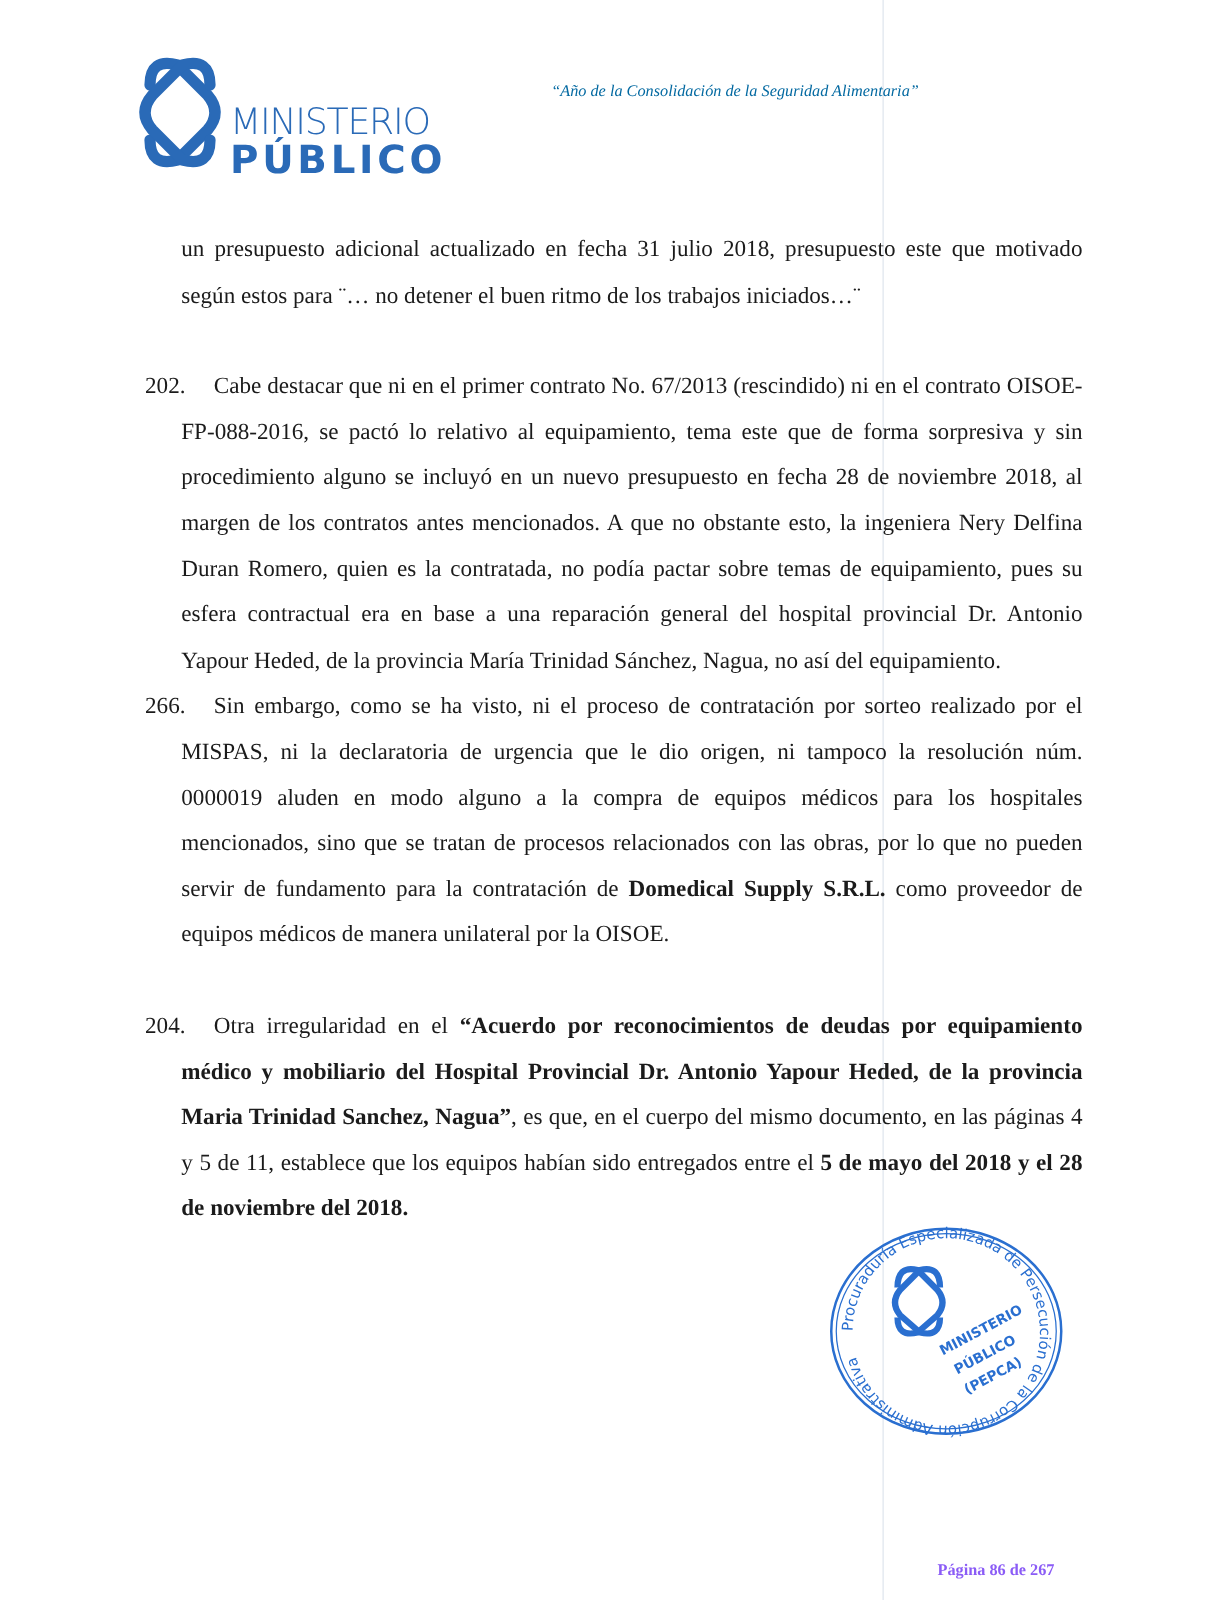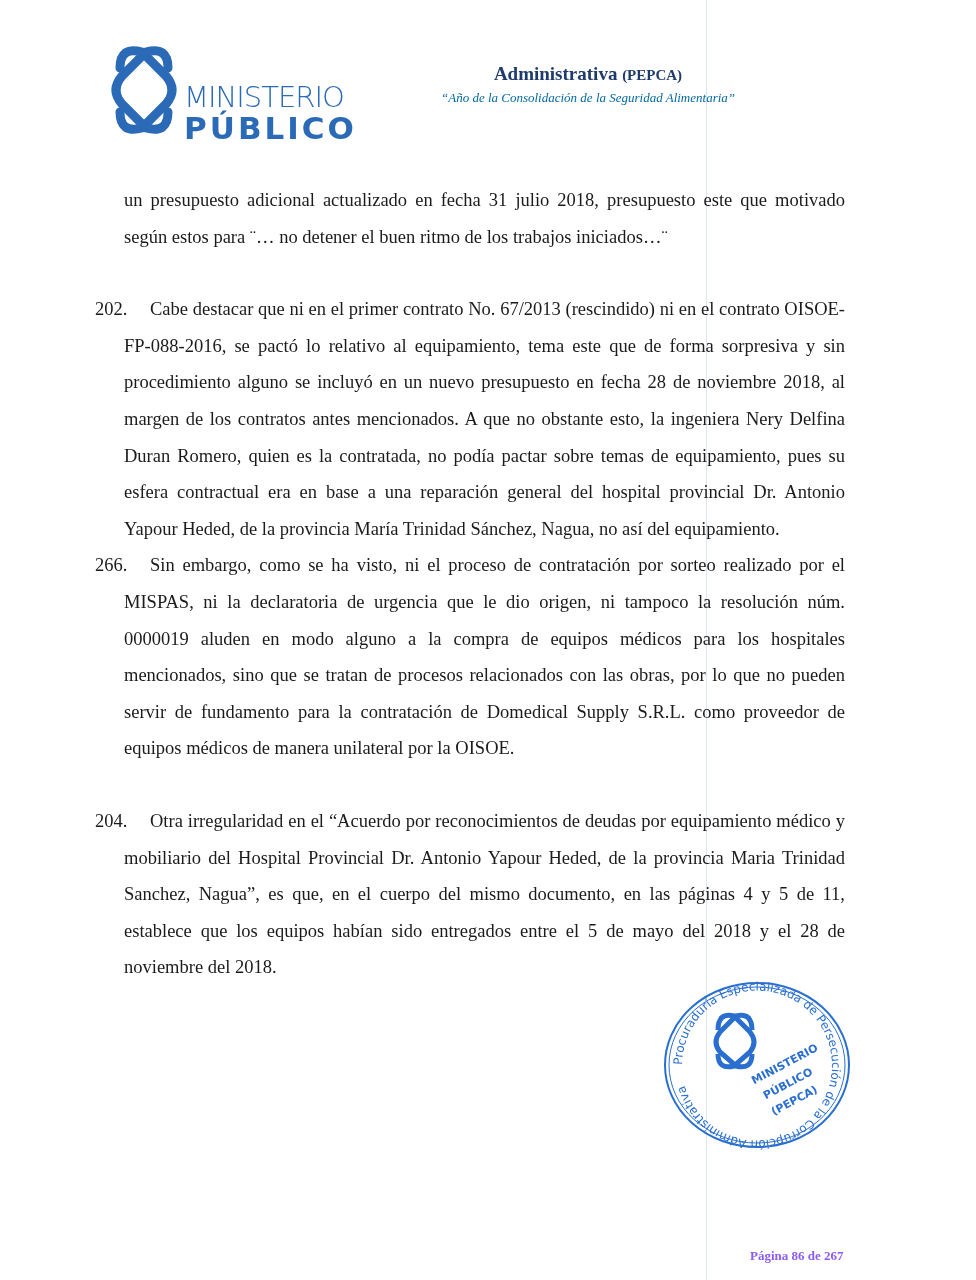--- a/index.html
+++ b/index.html
@@ -10,51 +10,47 @@
   .logo svg { position:absolute; left:0; top:0; }
   .logo .l1 { position:absolute; left:80px; top:42px; font-family:"DejaVu Sans", sans-serif;
               font-size:29px; color:#2a6ab7; letter-spacing:-1px; font-weight:300; }
   .logo .l2 { position:absolute; left:80px; top:72px; font-family:"DejaVu Sans", sans-serif;
               font-size:31px; color:#2a6ab7; letter-spacing:3px; font-weight:bold; }
   .header { position:absolute; left:330px; top:62px; width:516px; text-align:center; color:#1f3b6e; }
   .header .t1 { font-size:19px; font-weight:bold; line-height:24px; }
   .header .t2 { font-size:19px; font-weight:bold; line-height:24px; }
   .header .t2 .sc { font-size:15px; }
   .header .t3 { font-size:13px; font-style:italic; color:#0369a1; line-height:22px;text-align:center; }
-  .body { position:absolute; left:124px; top:182px; width:721px; font-size:18.5px; line-height:36.6px; }
+  .body { position:absolute; left:145px; top:182px; width:721px; font-size:18.5px; line-height:36.6px; }
   .p { text-align:justify; margin:0; }
   .gap { height:36px; }
   .num { position:absolute; left:-29px; font-weight:normal; }
   .item { position:relative; }
   .item .first { text-indent:26px; }
-  b { font-weight:normal; }
+  b { font-weight:bold; }
   .stamp { position:absolute; left:660px; top:980px; width:194px; height:170px; }
   .footer { position:absolute; left:750px; top:1248px; font-size:13px; font-weight:bold; color:#8b5cf6; }
 </style>
 </head>
 <body>
 
 <div class="scanline"></div>
 
 <div class="logo">
   <svg width="80" height="104" viewBox="0 0 80 104">
     <g fill="none" stroke="#2a6ab7" stroke-width="9" stroke-linecap="round">
       <path d="M16 30 Q16 8 38 14 L62 38 Q74 52 62 66 L38 90 Q16 96 16 74"></path>
       <path d="M64 30 Q64 8 42 14 L18 38 Q6 52 18 66 L42 90 Q64 96 64 74"></path>
     </g>
   </svg>
   <div class="l1">MINISTERIO</div>
   <div class="l2">PÚBLICO</div>
 </div>
 
 <div class="header">
-  <div class="t2">
-    <span>Administrativa</span>
-    <span class="sc">(PEPCA)</span>
-  </div>
   <div class="t3">“Año de la Consolidación de la Seguridad Alimentaria”</div>
 </div>
 
 <div class="body">
   <p class="p">un presupuesto adicional actualizado en fecha 31 julio 2018, presupuesto este que motivado según estos para ¨… no detener el buen ritmo de los trabajos iniciados…¨</p>
   <div class="gap"></div>
 
   <div class="item">
     <span class="num">202.</span>
     <p class="p first">Cabe destacar que ni en el primer contrato No. 67/2013 (rescindido) ni en el contrato OISOE-FP-088-2016, se pactó lo relativo al equipamiento, tema este que de forma sorpresiva y sin procedimiento alguno se incluyó en un nuevo presupuesto en fecha 28 de noviembre 2018, al margen de los contratos antes mencionados. A que no obstante esto, la ingeniera Nery Delfina Duran Romero, quien es la contratada, no podía pactar sobre temas de equipamiento, pues su esfera contractual era en base a una reparación general del hospital provincial Dr. Antonio Yapour Heded, de la provincia María Trinidad Sánchez, Nagua, no así del equipamiento.</p>

